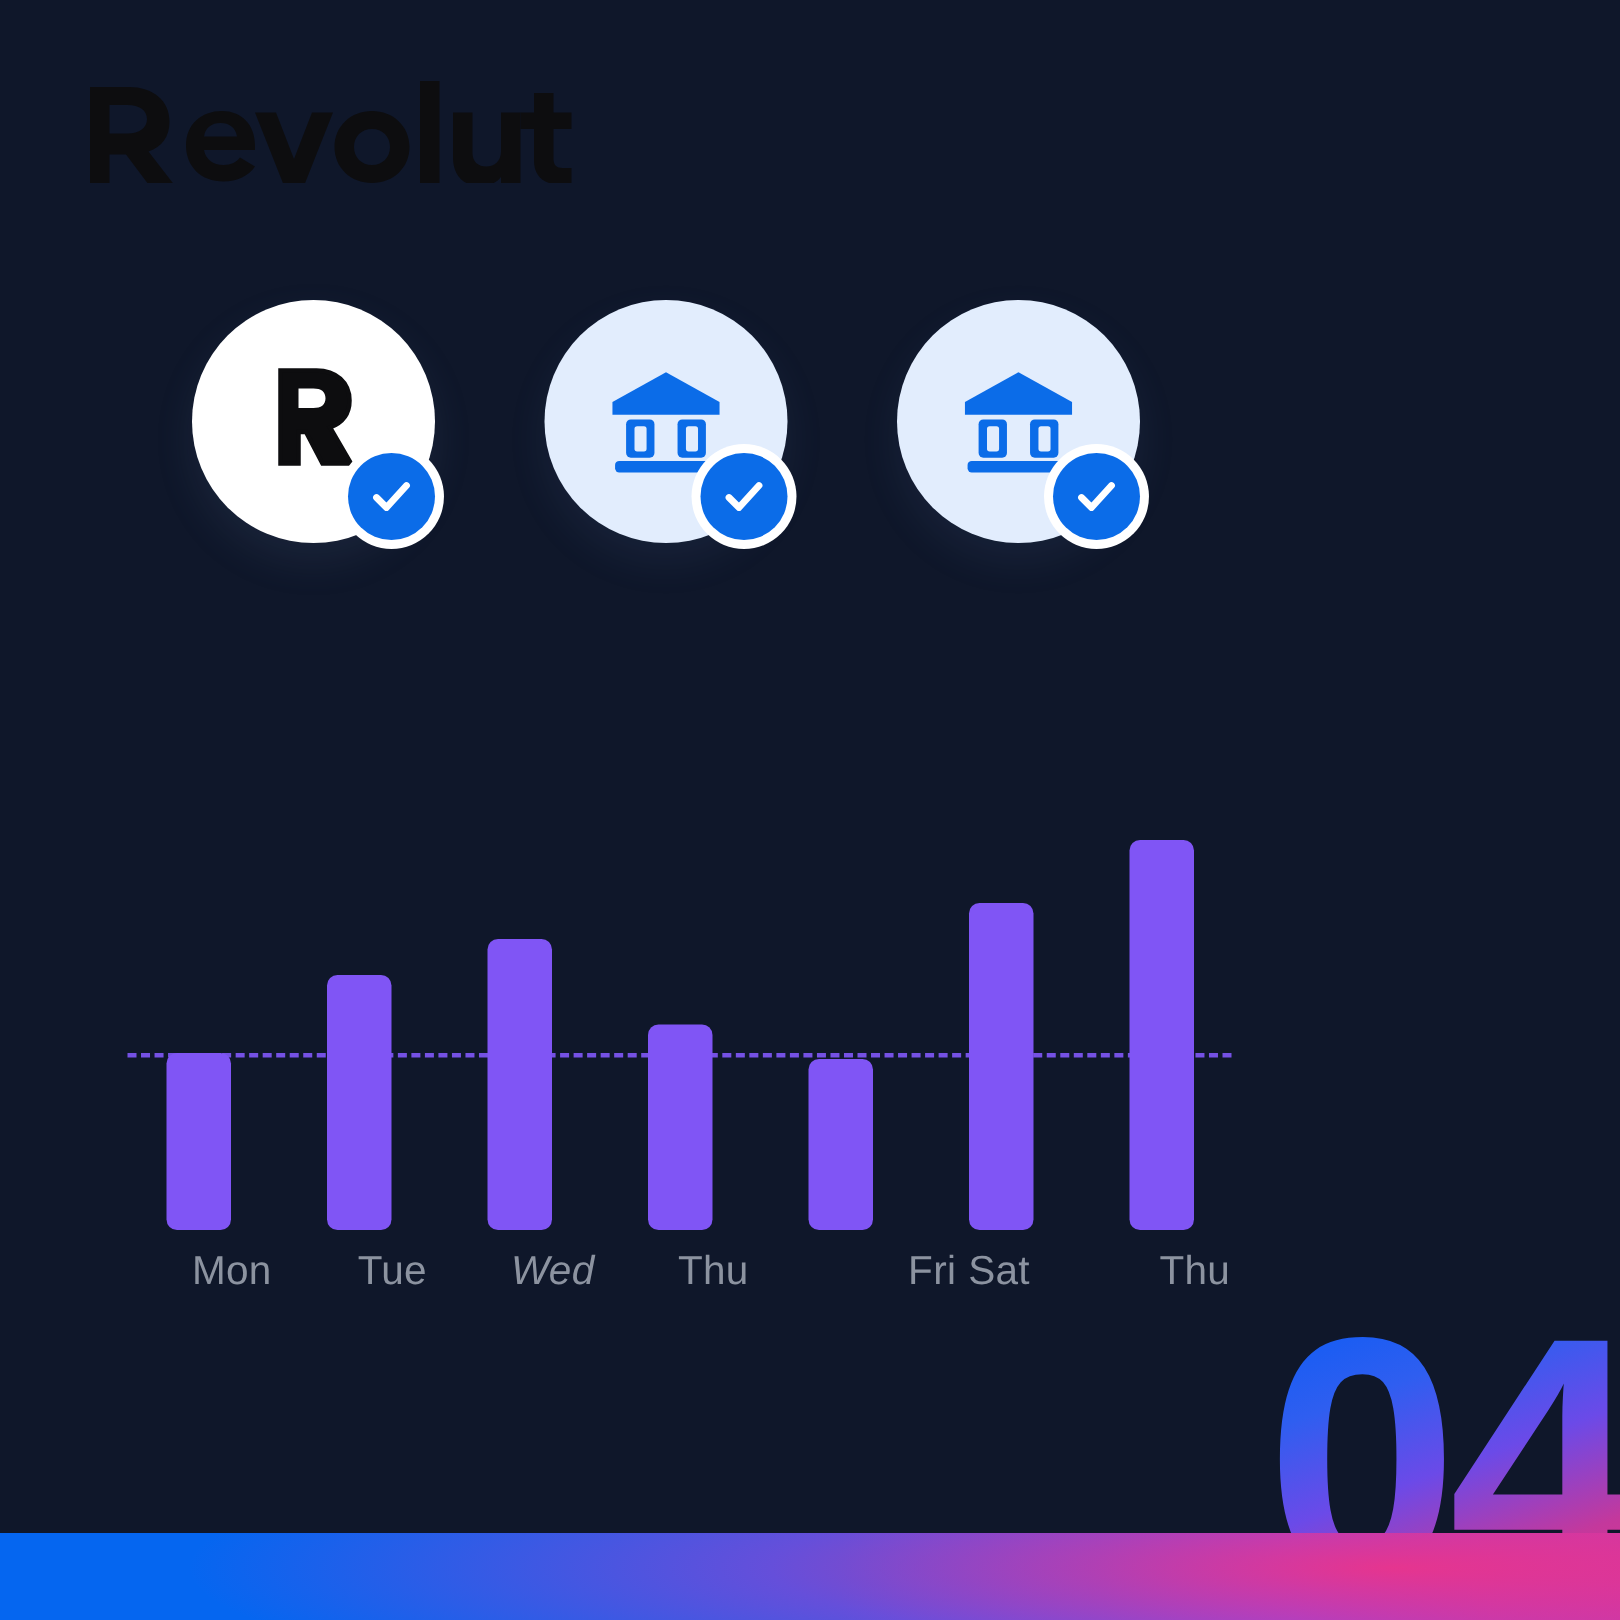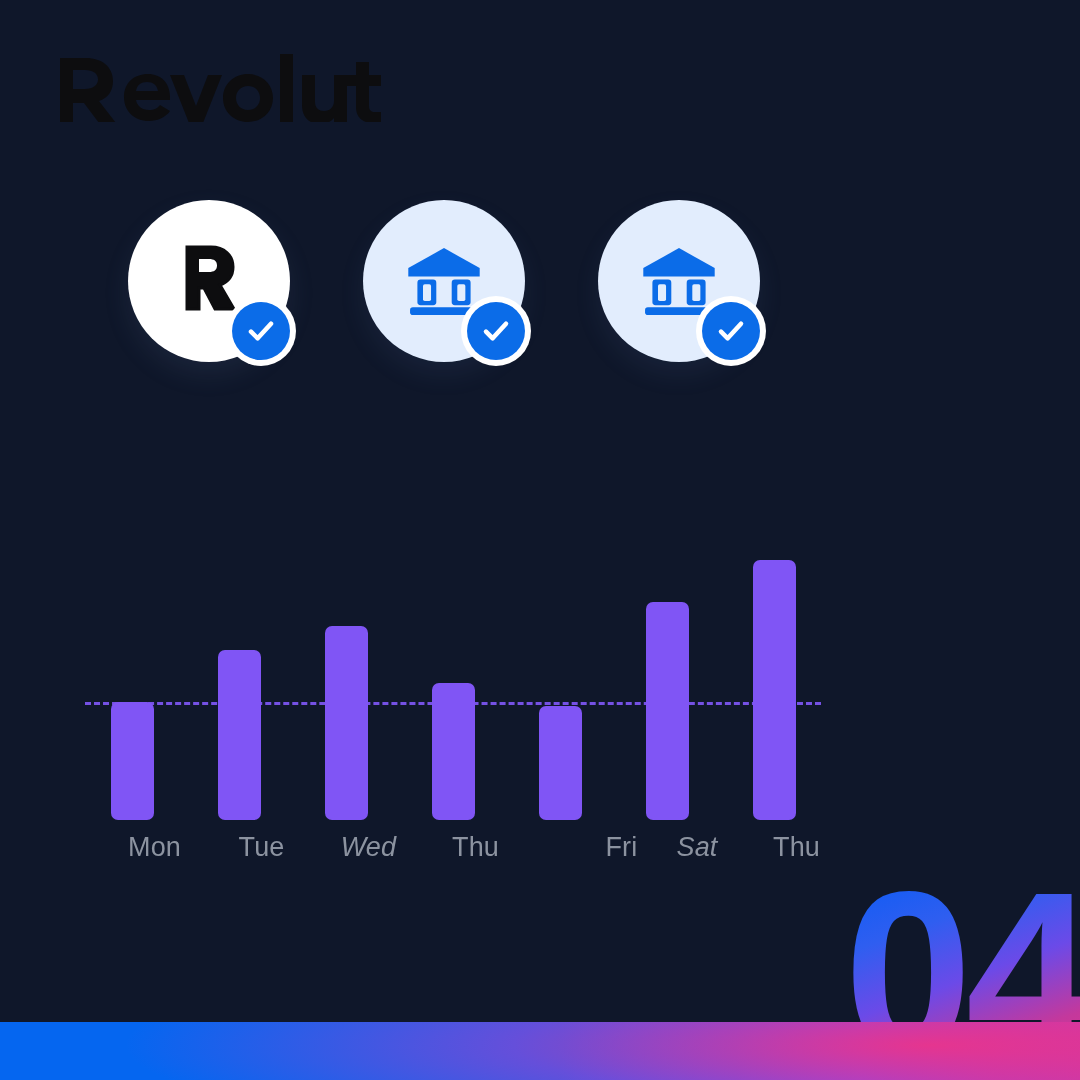--- a/index.html
+++ b/index.html
@@ -265,21 +265,21 @@
         <div class="bar" title="Sat: 92" style="left: 566px; width: 43px; top: 62.4px; height: 217.6px; background: rgb(128, 85, 245);"></div>
         <div class="bar" title="Sun: 110" style="left: 673px; width: 43px; top: 19.8261px; height: 260.174px; background: rgb(128, 85, 245);"></div>
       </div>
     <div id="chart-labels">
 
     <div class="day-label" style="left: 52.5px; color: rgb(140, 147, 160);">Mon</div>
         <div class="day-label" style="left: 159.5px; color: rgb(140, 147, 160);">Tue</div>
         <div class="day-label" style="left: 266.5px; color: rgb(140, 147, 160); font-style: italic;">Wed</div>
         <div class="day-label" style="left: 373.5px; color: rgb(140, 147, 160);">Thu</div>
         <div class="day-label" style="left: 480.5px; color: rgb(140, 147, 160); text-align: right;">Fri</div>
-        <div class="day-label" style="left: 595px; color: rgb(140, 147, 160); font-style: italic;">Sat</div>
+        <div class="day-label" style="left: 564px; color: rgb(140, 147, 160);">Sat</div>
         <div class="day-label" style="left: 694.5px; color: rgb(140, 147, 160);">Thu</div>
       </div>
   </div>
 
   <div id="big-number">04</div>
 
   <div id="footer-bar"></div>
 
 </div>
 

